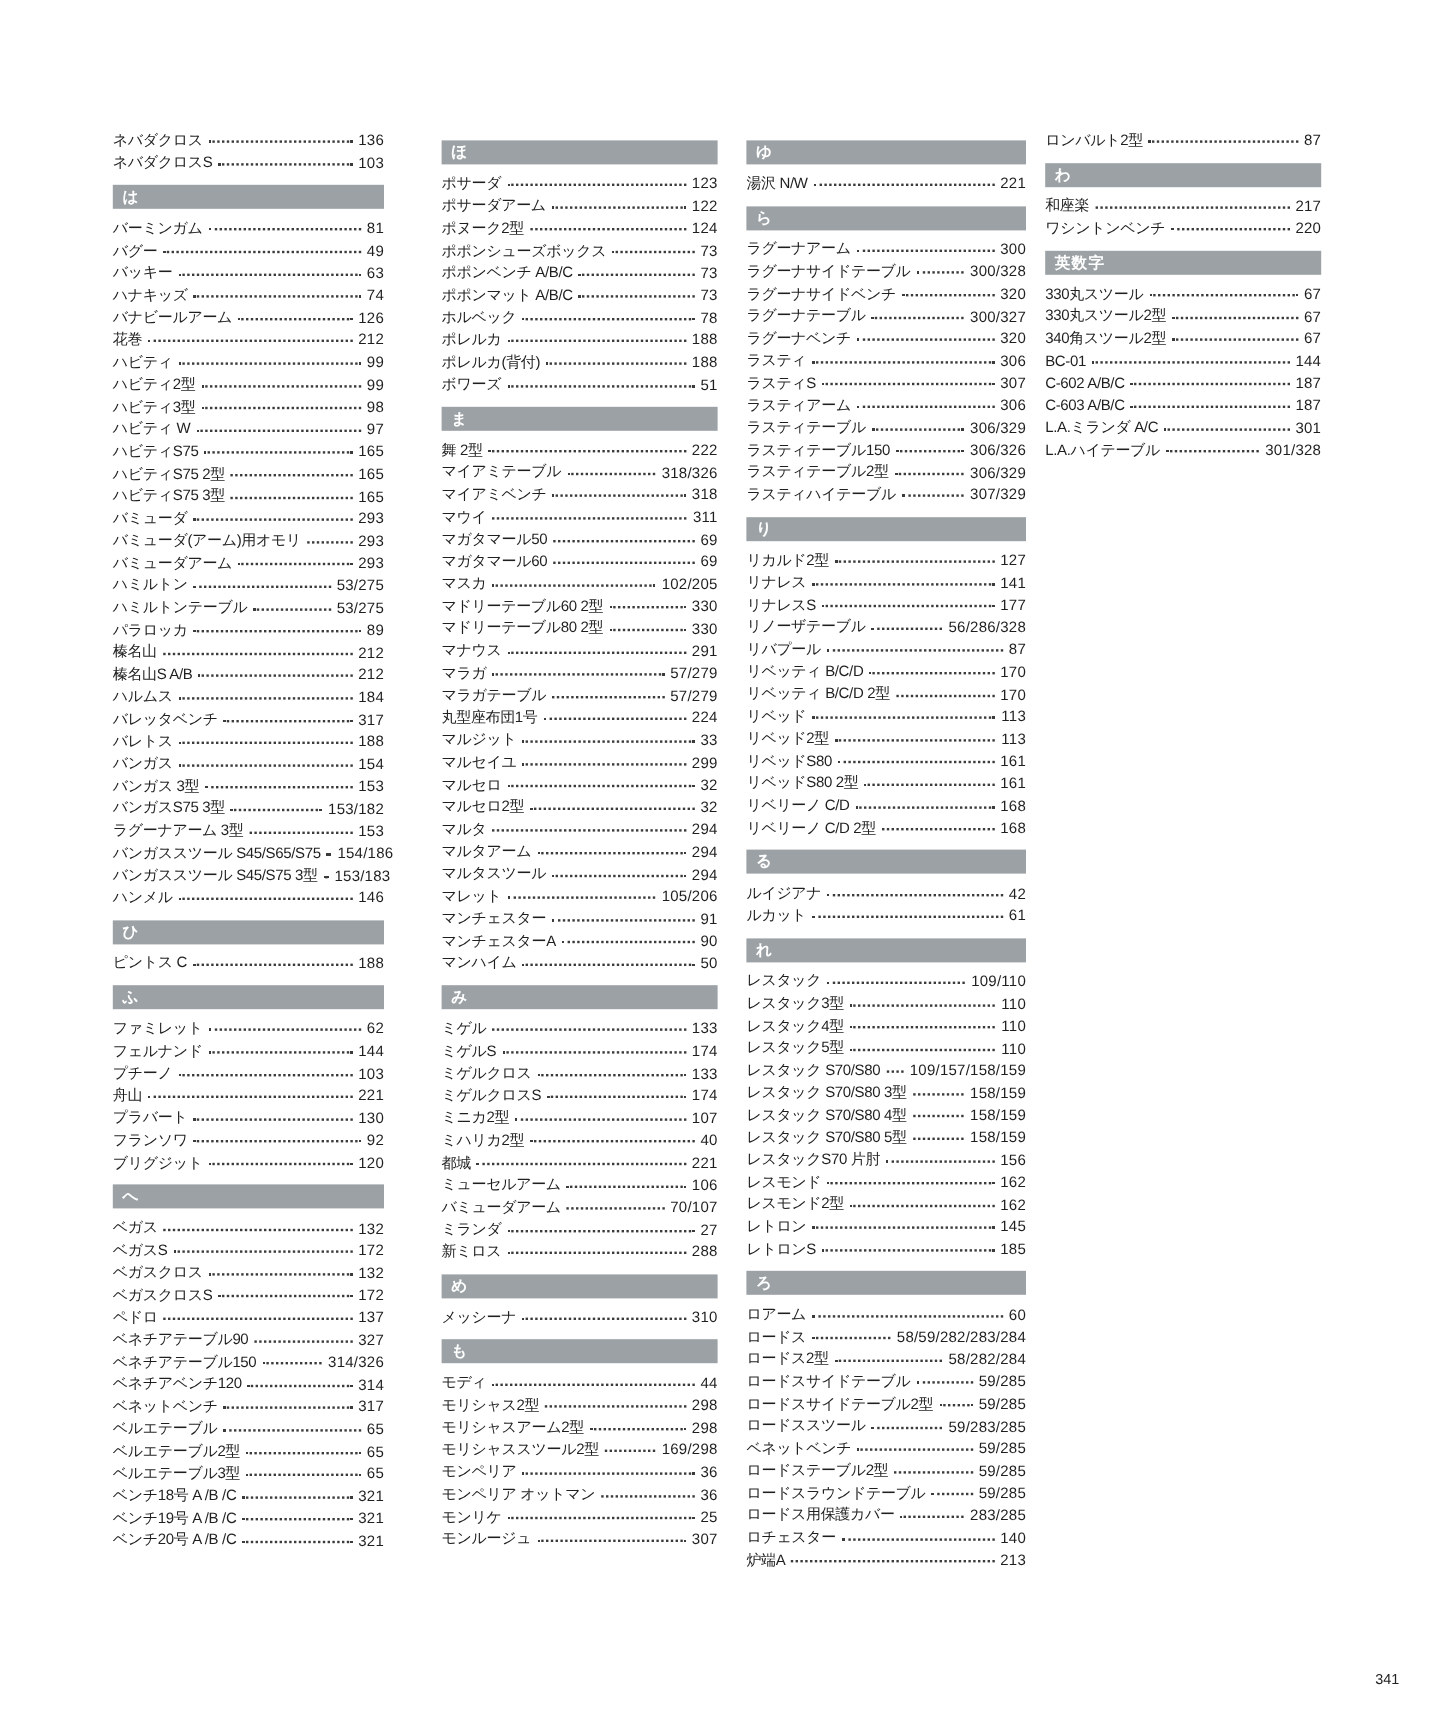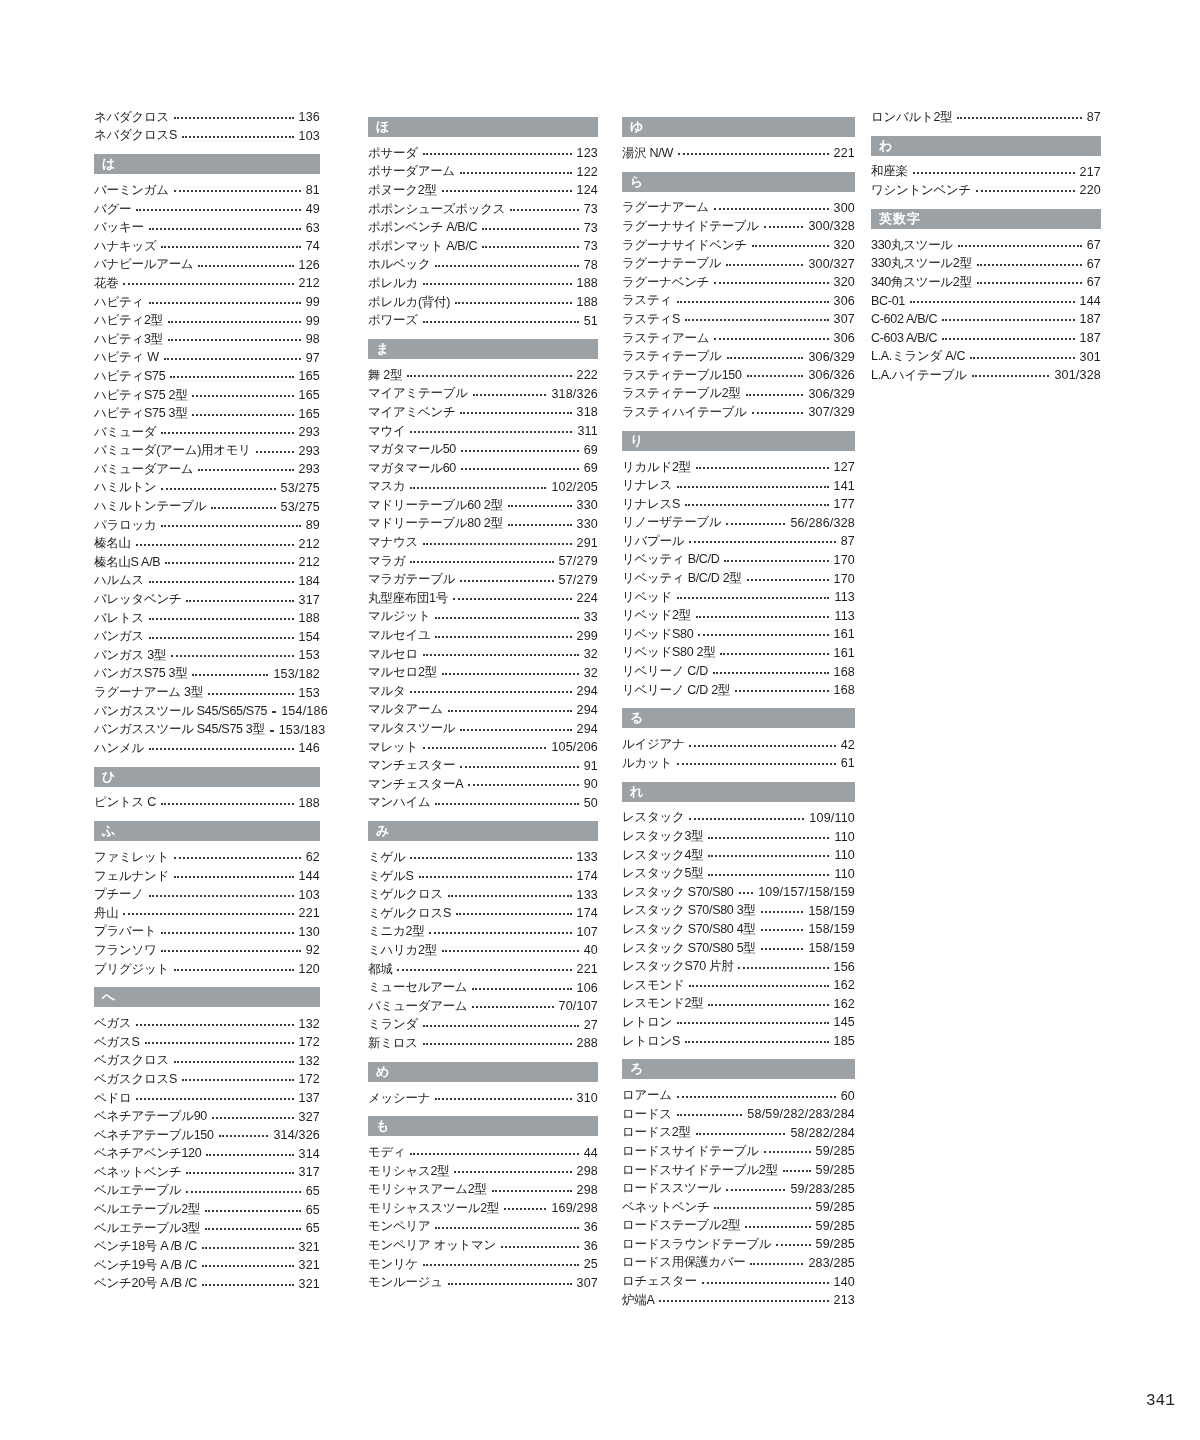--- a/index.html
+++ b/index.html
@@ -33,22 +33,22 @@
     flex:1;min-width:4px;height:0;
     border-bottom:2px dotted #3b3b3b;
     margin:0 5px;position:relative;top:1px;
   }
   .entry-pages{
     white-space:nowrap;flex-shrink:0;
     font-size:12.5px;letter-spacing:0.2px;
   }
   .page-number{
     position:absolute;top:1392px;left:1146px;
-    font-family:Liberation Mono, monospace;
-    font-size:16px;color:#222;
+    font-family:Liberation Sans, sans-serif;
+    font-size:12px;color:#222;
   }
 </style>
 </head>
 <body>
 
 <div id="columns">
     <div class="column">
       <div class="entry">
         <span class="entry-name">ネバダクロス</span>
         <span class="leader"></span>

